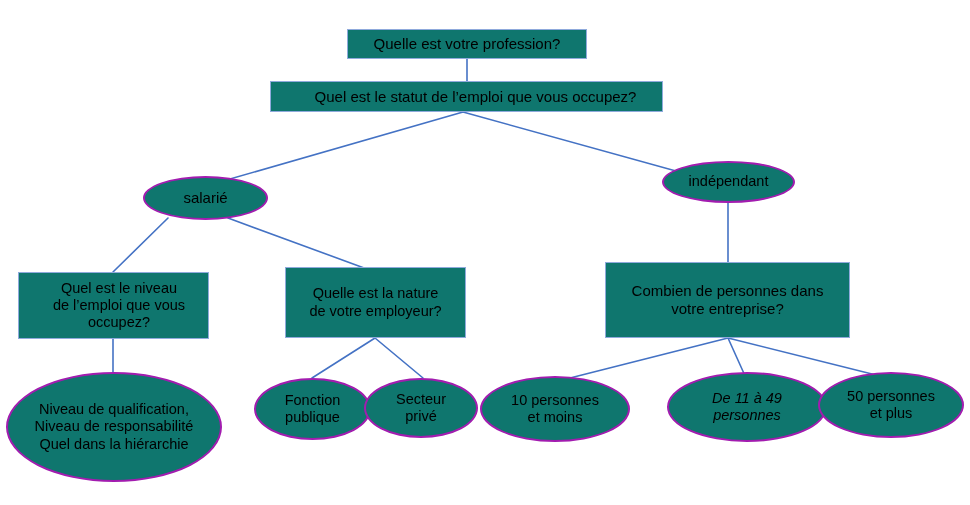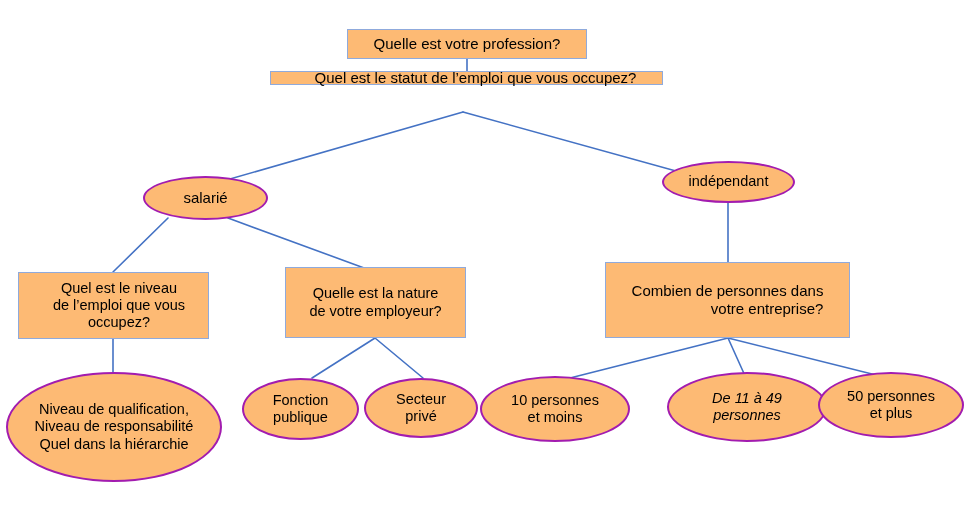--- a/index.html
+++ b/index.html
@@ -27,21 +27,21 @@
     pointer-events: none;
   }
   .node {
     position: absolute;
     box-sizing: border-box;
     display: flex;
     align-items: center;
     justify-content: center;
     text-align: center;
     color: #000000;
-    background: #fdba74;
+    background: #0f766e;
     z-index: 2;
   }
   .node-box {
     border: 1px solid #8FAADC;
     border-radius: 0;
   }
   .node-ellipse {
     border: 2px solid #a21caf;
     border-radius: 50%;
   }
@@ -73,21 +73,21 @@
       <line x1="728" y1="338" x2="570" y2="378"></line>
       <line x1="728" y1="338" x2="746" y2="378"></line>
       <line x1="728" y1="338" x2="888" y2="378"></line>
     </g>
   </svg>
 
   <div class="node node-box" style="left:347px; top:29px; width:240px; height:30px;">
     <span class="node-label fs-15">Quelle est votre profession?</span>
   </div>
 
-  <div class="node node-box" style="left:270px; top:71px; width:393px; height:14px;padding-left:18px;">
+  <div class="node node-box" style="left:270px; top:81px; width:393px; height:31px;padding-left:18px;">
     <span class="node-label fs-15">Quel est le statut de l’emploi que vous occupez?</span>
   </div>
 
   <div class="node node-ellipse" style="left:143px; top:176px; width:125px; height:44px;">
     <span class="node-label fs-15">salarié</span>
   </div>
 
   <div class="node node-ellipse" style="left:662px; top:161px; width:133px; height:42px;">
     <span class="node-label fs-14">indépendant</span>
   </div>
@@ -96,32 +96,32 @@
     <span class="node-label fs-14">Quel est le niveau
 de l’emploi que vous
 occupez?</span>
   </div>
 
   <div class="node node-box" style="left:285px; top:267px; width:181px; height:71px;">
     <span class="node-label fs-14">Quelle est la nature
 de votre employeur?</span>
   </div>
 
-  <div class="node node-box" style="left:605px; top:262px; width:245px; height:76px;text-align:right;">
+  <div class="node node-box" style="left:605px; top:262px; width:245px; height:76px;">
     <span class="node-label fs-15">Combien de personnes dans
 votre entreprise?</span>
   </div>
 
   <div class="node node-ellipse" style="left:6px; top:372px; width:216px; height:110px;">
     <span class="node-label fs-14">Niveau de qualification,
 Niveau de responsabilité
 Quel dans la hiérarchie</span>
   </div>
 
-  <div class="node node-ellipse" style="left:242px; top:378px; width:117px; height:62px;">
+  <div class="node node-ellipse" style="left:254px; top:378px; width:117px; height:62px;">
     <span class="node-label fs-14">Fonction
 publique</span>
   </div>
 
   <div class="node node-ellipse" style="left:364px; top:378px; width:114px; height:60px;">
     <span class="node-label fs-14">Secteur
 privé</span>
   </div>
 
   <div class="node node-ellipse" style="left:480px; top:376px; width:150px; height:66px;">

